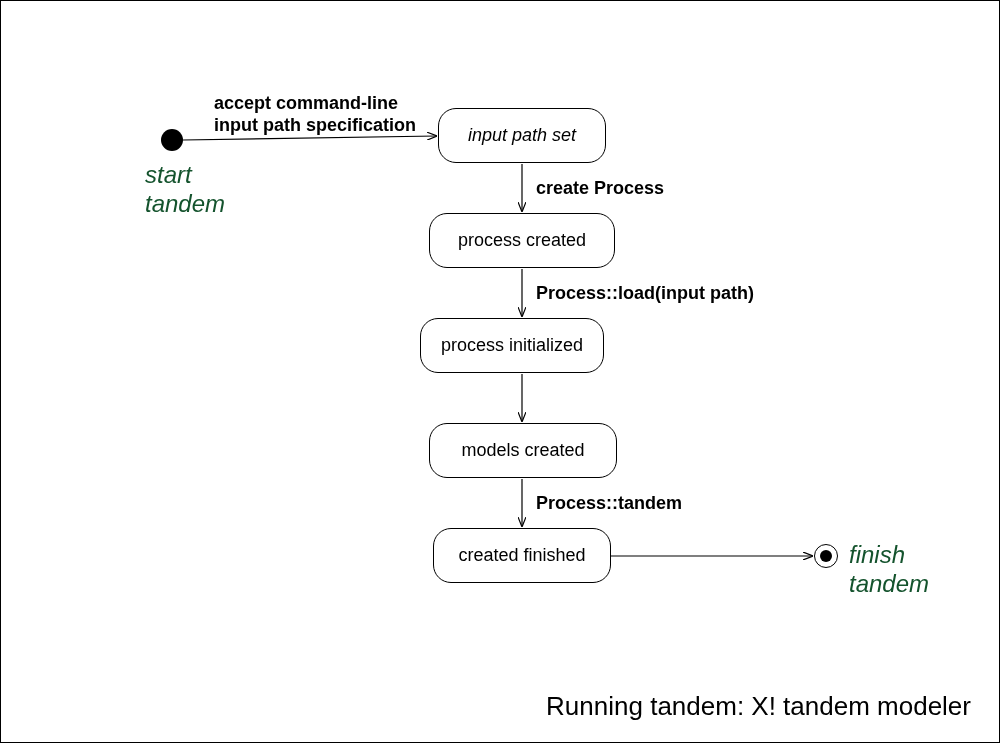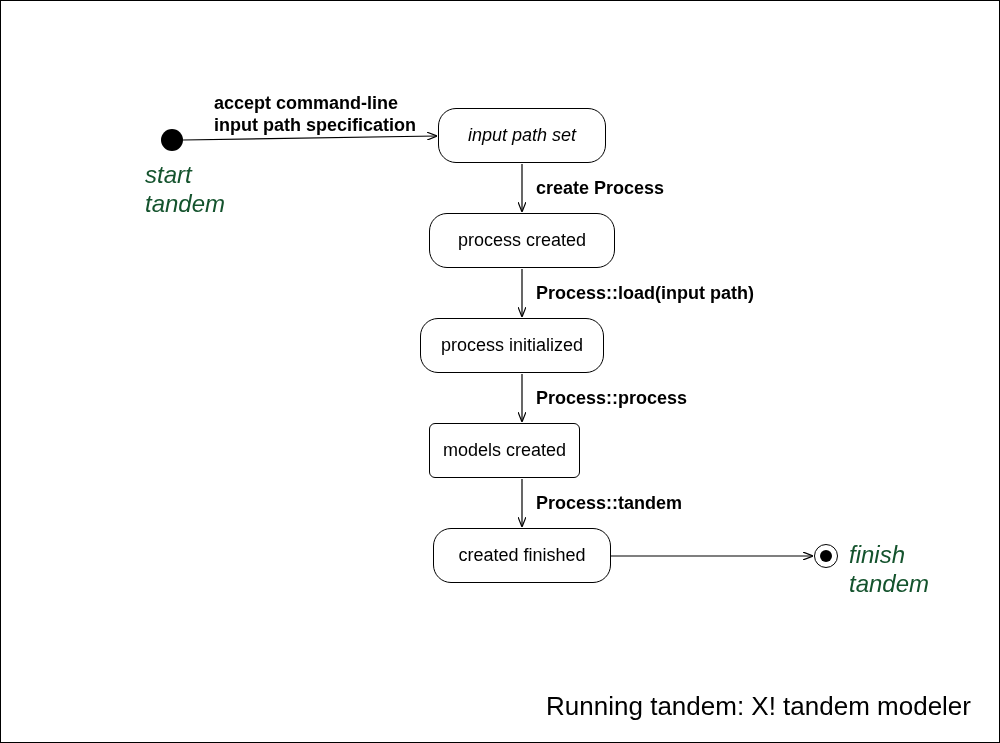--- a/index.html
+++ b/index.html
@@ -89,36 +89,35 @@
 
   <div class="state" style="left:437px; top:107px; width:168px; height:55px;font-style:italic;">
     <span>input path set</span>
   </div>
   <div class="state" style="left:428px; top:212px; width:186px; height:55px;text-align:center;">
     <span>process created</span>
   </div>
   <div class="state" style="left:419px; top:317px; width:184px; height:55px;">
     <span>process initialized</span>
   </div>
-  <div class="state" style="left:428px; top:422px; width:151px; height:55px;border-radius:6px;">
+  <div class="state" style="left:428px; top:422px; width:188px; height:55px;">
     <span>models created</span>
   </div>
   <div class="state" style="left:432px; top:527px; width:178px; height:55px;">
     <span>created finished</span>
   </div>
 
   <div class="end-node" style="left:813px; top:543px;"></div>
   <div class="node-label" style="left:848px; top:540px;">finish
 tandem</div>
 
   <div class="edge-label" style="left:213px; top:92px;">accept command-line
 input path specification</div>
   <div class="edge-label" style="left:535px; top:177px;">create Process</div>
   <div class="edge-label" style="left:535px; top:282px;">Process::load(input path)</div>
-  <div class="edge-label" style="left:535px; top:387px;">Process::process</div>
   <div class="edge-label" style="left:535px; top:492px;">Process::tandem</div>
 
   <div class="caption" style="right:28px; bottom:20px;">Running tandem: X! tandem modeler</div>
 
   <svg class="arrows" width="998" height="741">
     <defs>
       <marker id="arrowhead" markerWidth="10" markerHeight="8" refX="9" refY="4" orient="auto" markerUnits="userSpaceOnUse">
         <path d="M0,0 L10,4 L0,8" fill="none" stroke="#000" stroke-width="1.2"></path>
       </marker>
     </defs>

